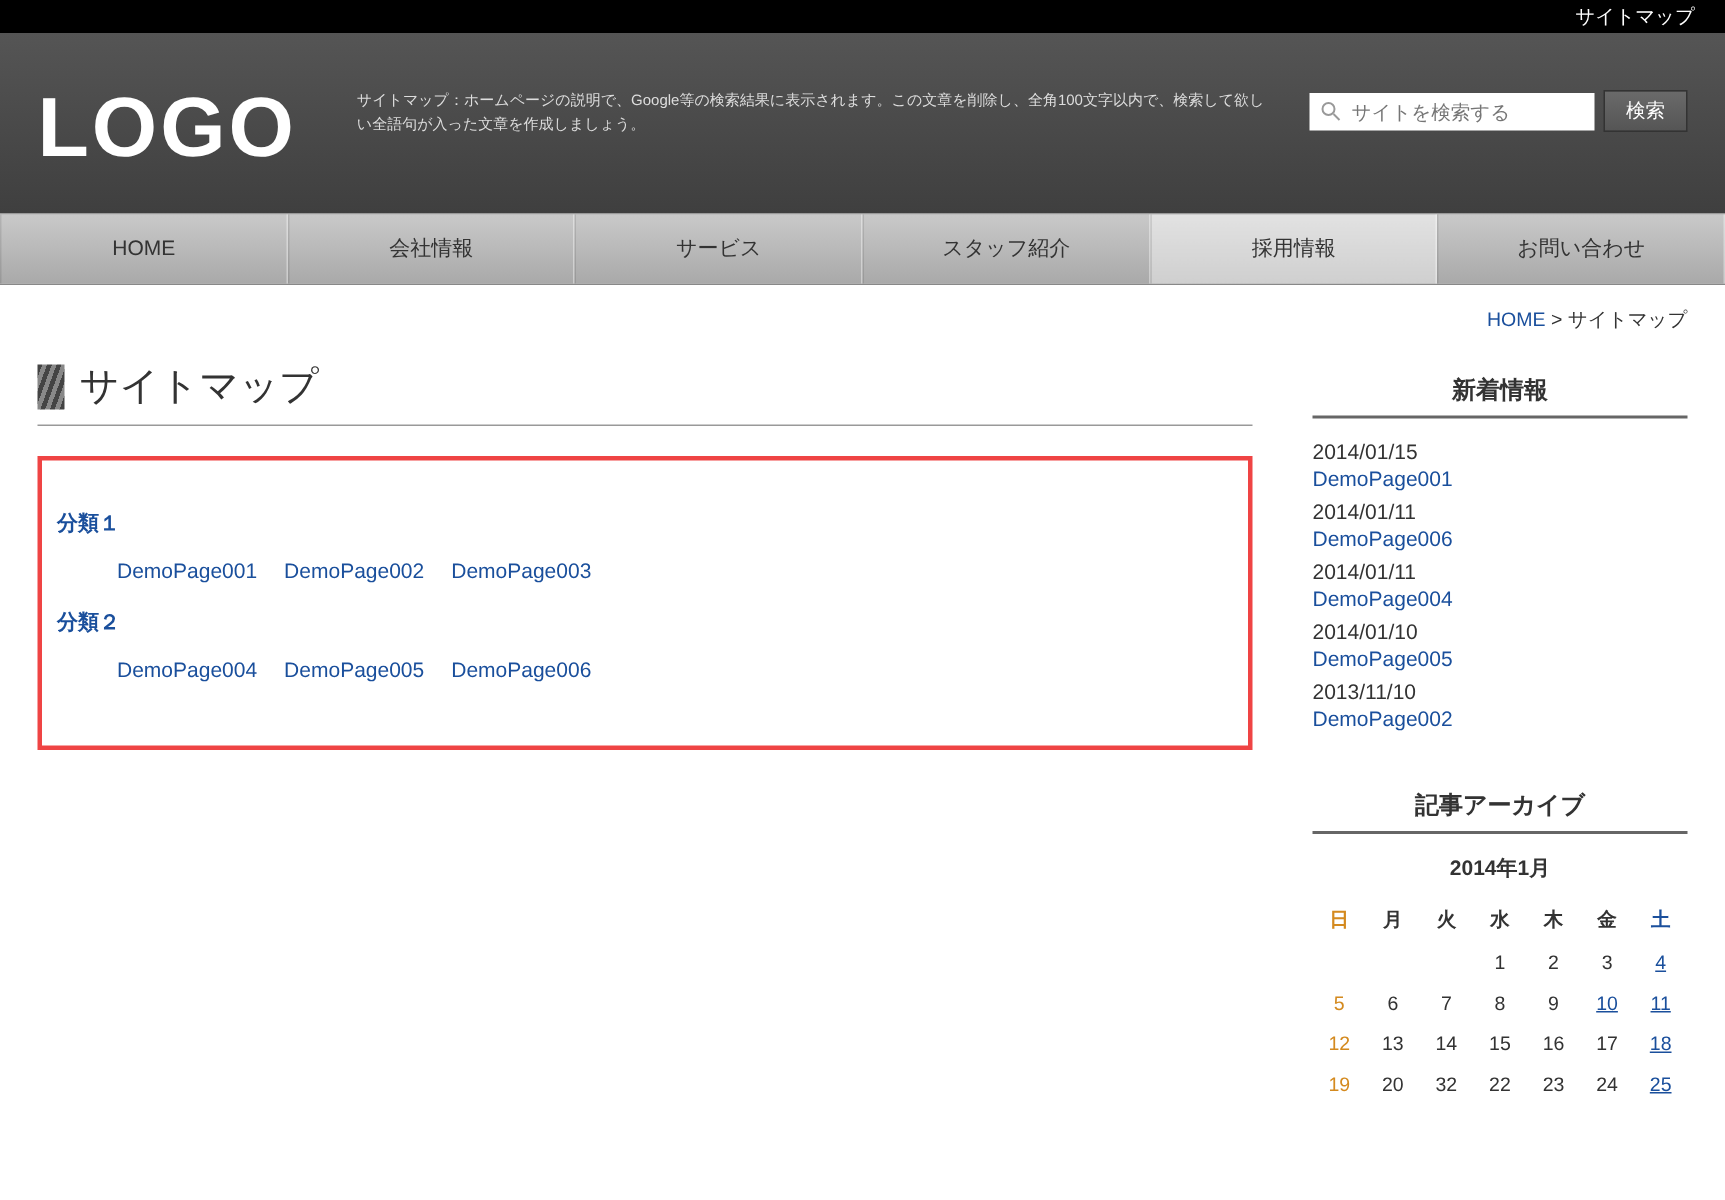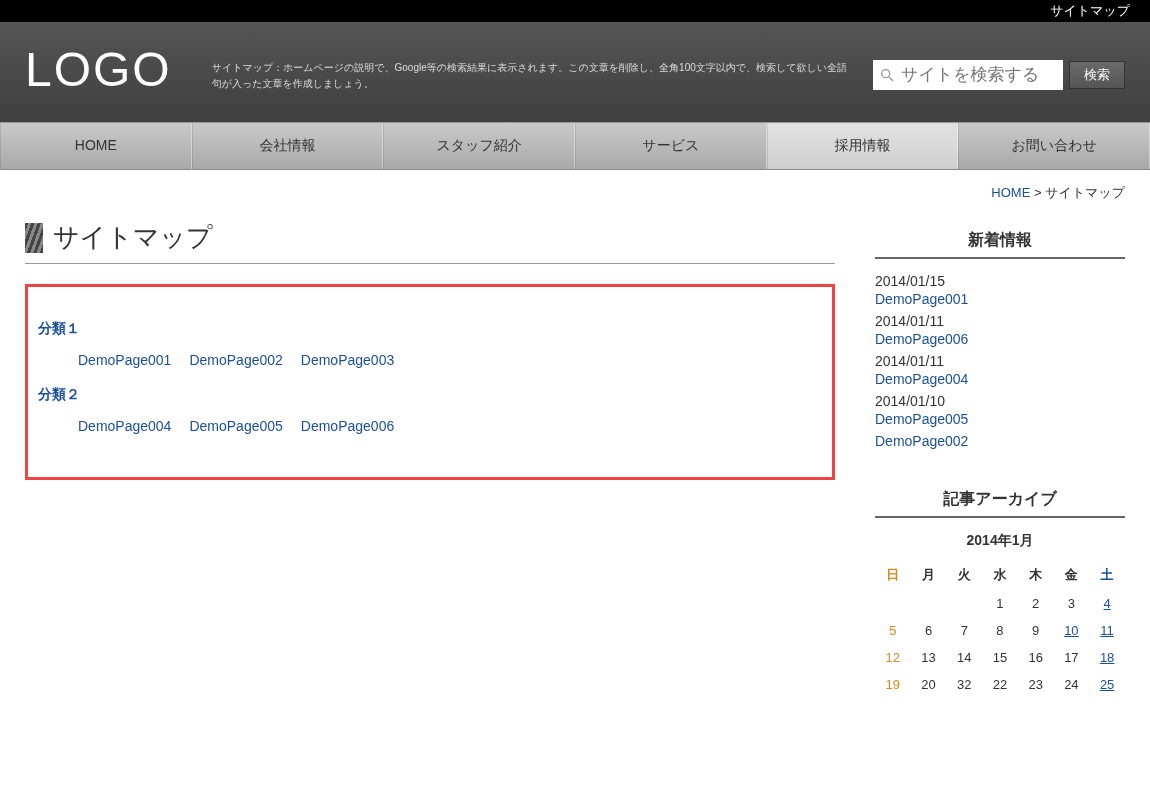--- a/index.html
+++ b/index.html
@@ -18,25 +18,26 @@
     font-size: 13px;
   }
   .header {
     background: linear-gradient(#555, #3f3f3f);
     padding: 20px 25px 25px 25px;
     display: flex;
     align-items: flex-start;
   }
   .logo {
     color: #fff;
-    font-size: 48px;
-    font-weight: 400;
+    font-size: 56px;
+    font-weight: 700;
     letter-spacing: 2px;
     font-family: "Helvetica Neue", Arial, sans-serif;
     margin-right: 40px;
+    margin-top: 10px;
   }
   .header-desc {
     color: #ddd;
     font-size: 10px;
     line-height: 1.6;
     flex: 1;
     padding-top: 18px;
     padding-right: 20px;
   }
   .search-wrap {
@@ -48,21 +49,21 @@
     background: #fff;
     display: flex;
     align-items: center;
     padding: 4px 6px;
     width: 190px;
   }
   .search-box svg { flex-shrink:0; }
   .search-box input {
     border: none;
     outline: none;
-    font-size: 17px;
+    font-size: 13px;
     width: 100%;
     padding-left: 6px;
     color: #888;
   }
   .search-btn {
     margin-left: 6px;
     background: linear-gradient(#6a6a6a,#555);
     color: #fff;
     border: 1px solid #333;
     padding: 4px 14px;
@@ -190,22 +191,22 @@
         </svg>
       <input type="text" placeholder="サイトを検索する" style="">
     </div>
     <button class="search-btn">検索</button>
   </div>
 </div>
 
 <div class="nav">
   <div class="nav-item">HOME</div>
   <div class="nav-item">会社情報</div>
+  <div class="nav-item">サービス</div>
   <div class="nav-item">スタッフ紹介</div>
-  <div class="nav-item">サービス</div>
   <div class="nav-item active">採用情報</div>
   <div class="nav-item">お問い合わせ</div>
 </div>
 
 <div class="breadcrumb">
   <a href="#">HOME</a><span> &gt; </span><span>サイトマップ</span>
 </div>
 
 <div class="content">
   <div class="main">
@@ -234,20 +235,21 @@
         </div>
         <div class="news-item">
           <div class="news-date">2014/01/11</div>
           <a class="news-link" href="#">DemoPage004</a>
         </div>
         <div class="news-item">
           <div class="news-date">2014/01/10</div>
           <a class="news-link" href="#">DemoPage005</a>
         </div>
         <div class="news-item">
+          <div class="news-date">2013/11/10</div>
           <a class="news-link" href="#">DemoPage002</a>
         </div>
       </div>
 
     <div class="side-section-title" style="margin-top:40px">記事アーカイブ</div>
     <div class="archive-title-row">2014年1月</div>
     <table class="cal">
       <thead>
           <tr id="cal-head">
             <th class="sun">日</th>

